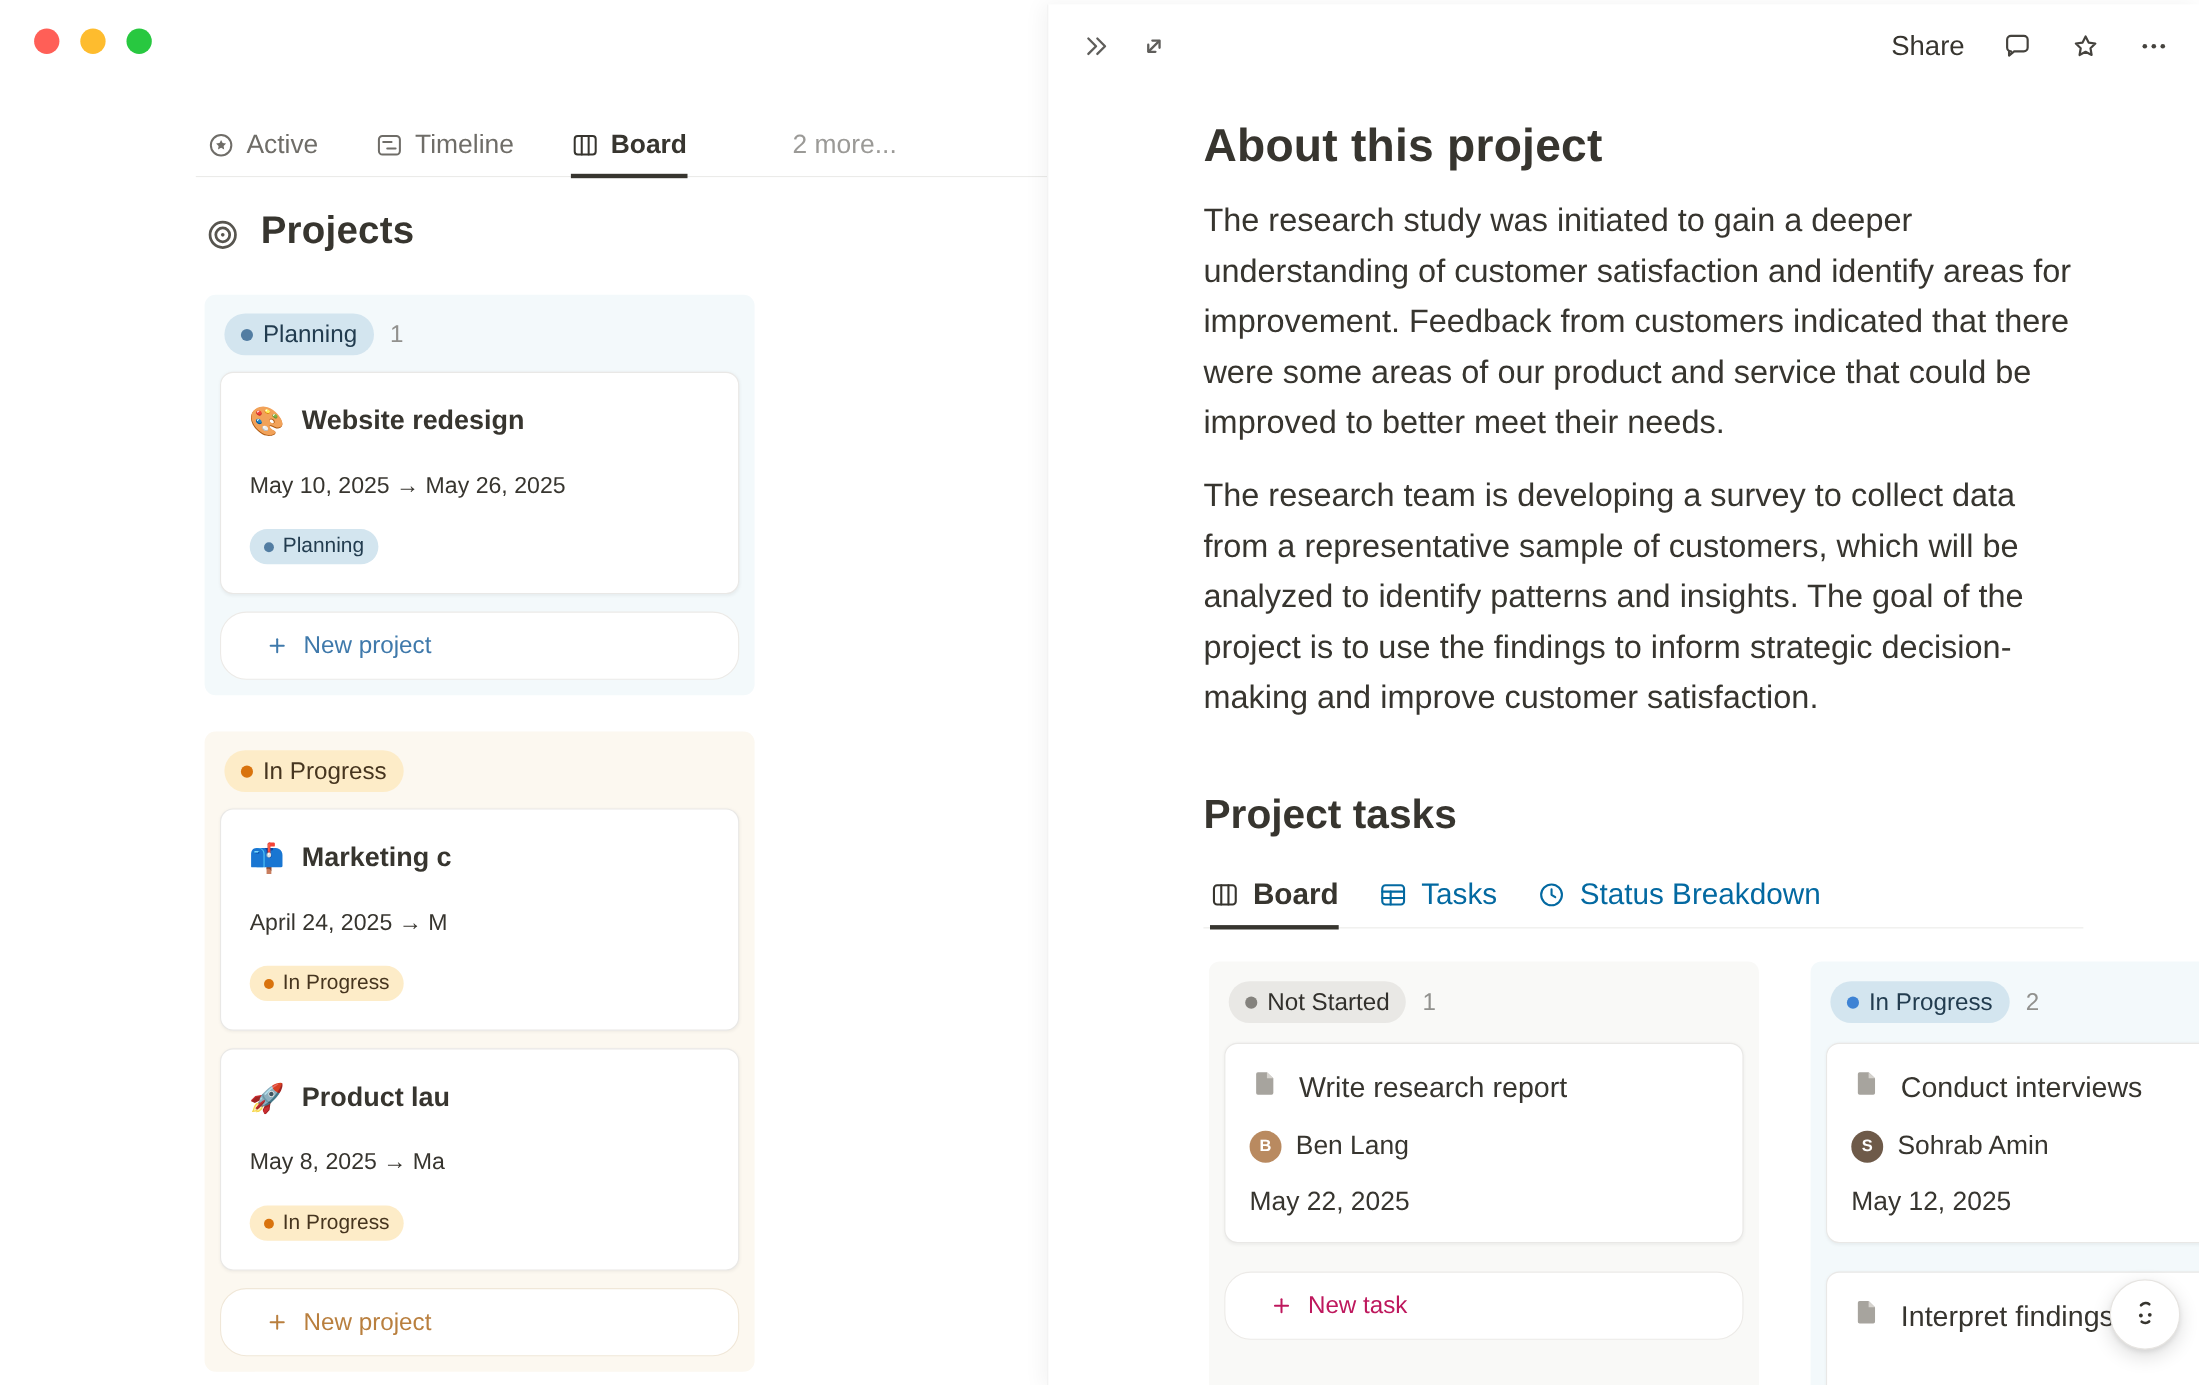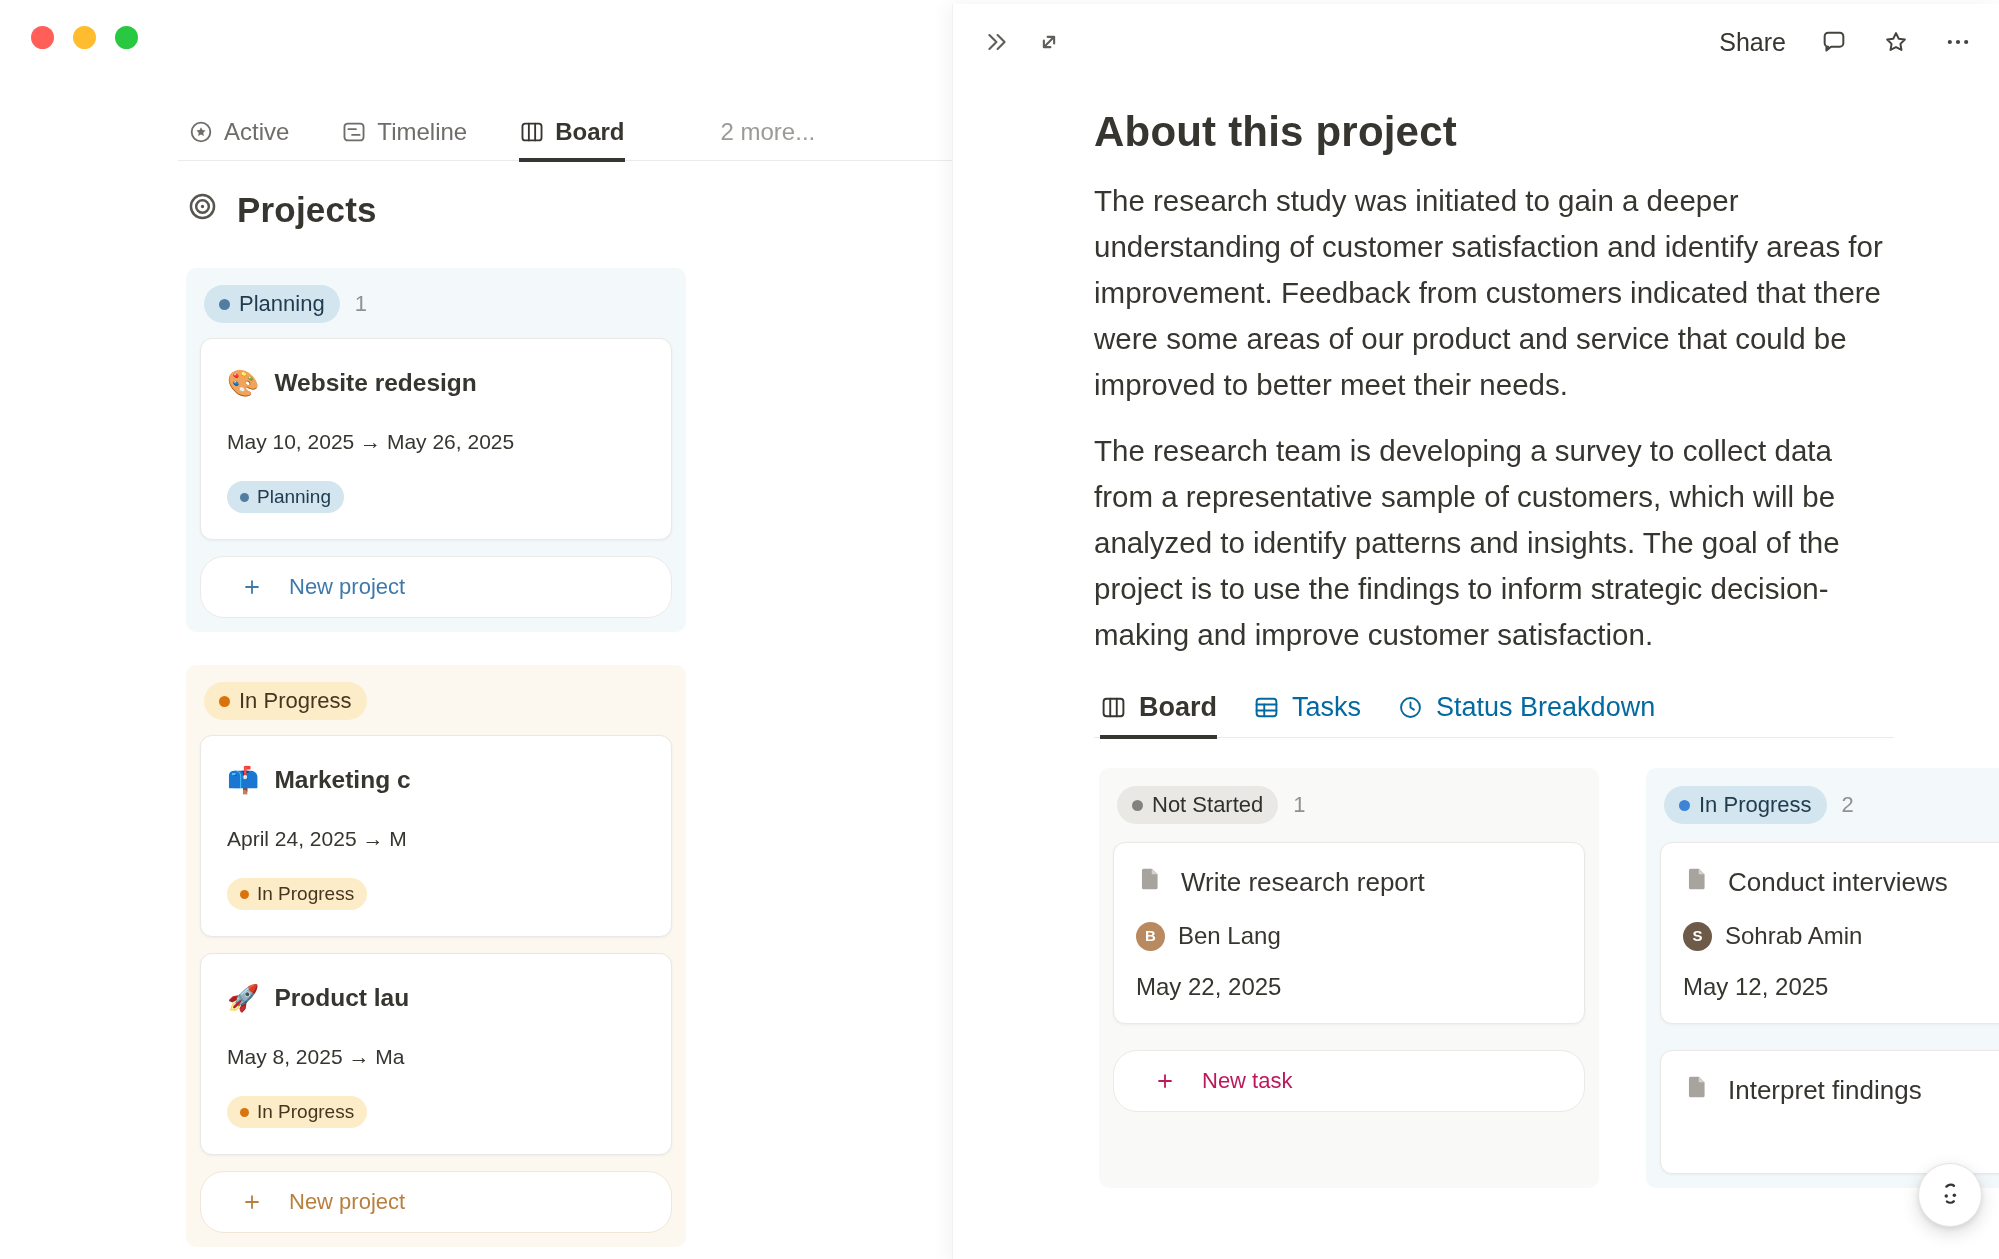--- a/index.html
+++ b/index.html
@@ -17,21 +17,21 @@
   .dot.red{background:#ff5f57}.dot.yellow{background:#febc2e}.dot.green{background:#28c840}
 
   .vtabs{position:absolute;top:104px;left:178px;right:0;height:57px;display:flex;align-items:flex-end;
          gap:52px;border-bottom:1px solid #ebebe9;padding-left:10px;box-sizing:border-box;}
   .vtab{display:flex;align-items:center;gap:10px;color:#6f6d68;font-size:24px;
         padding-bottom:12px;border-bottom:4px solid transparent;margin-bottom:-2px;cursor:default;}
   .vtab svg{width:26px;height:26px;}
   .vtab.selected{color:#37352f;font-weight:700;border-color:#37352f;}
   .vtab.more{color:#9b9a97;margin-left:44px;}
 
-  .title-row{position:absolute;top:190px;left:186px;display:flex;align-items:flex-start;gap:18px;}
+  .title-row{position:absolute;top:190px;left:186px;display:flex;align-items:flex-end;gap:18px;}
   .title-row svg{width:33px;height:33px;color:#57554f;}
   .page-h1{font-size:35px;font-weight:700;margin:0;letter-spacing:.2px;}
 
   .kanban-left{position:absolute;top:268px;left:186px;display:flex;gap:33px;flex-direction:column;}
   .kcol{width:500px;border-radius:10px;padding:14px;box-sizing:border-box;flex-shrink:0;}
   .kcol.blue{background:#f3f9fb;}
   .kcol.orange{background:#fcf8f0;}
   .kcol-head{display:flex;align-items:center;gap:15px;height:44px;margin-bottom:12px;padding:0 4px;box-sizing:border-box;}
 
   .pill{display:inline-flex;align-items:center;gap:9px;border-radius:999px;padding:6px 15px;font-size:22px;line-height:26px;white-space:nowrap;}
@@ -46,21 +46,21 @@
   .count{font-size:22px;color:#91918e;}
 
   .pcard{background:#fff;border:1px solid #e9e8e6;border-radius:12px;box-shadow:0 1px 3px rgba(15,15,15,.05);
          padding:26px;margin-bottom:16px;cursor:default;}
   .pcard-title{display:flex;align-items:center;gap:15px;font-size:24.5px;font-weight:600;line-height:36px;white-space:nowrap;}
   .emoji{font-size:26px;line-height:1;}
   .pcard-dates{margin-top:26px;font-size:21px;color:#37352f;white-space:nowrap;line-height:30px;}
   .pcard-tag{margin-top:24px;}
 
   .newbox{background:#fff;border:1px solid #eceae7;border-radius:24px;padding:17px 40px;
-          display:flex;align-items:center;gap:26px;font-size:22px;cursor:default;}
+          display:flex;align-items:center;gap:13px;font-size:22px;cursor:default;}
   .newbox svg{width:22px;height:22px;flex-shrink:0;}
   .newbox.bluetext{color:#3f79ab;}
   .newbox.orangetext{color:#b97f3e;border-color:#f0e7d8;}
   .newbox.graytext{color:#be185d;}
 
   
   .right-pane{position:absolute;left:952px;top:4px;width:1047px;height:1259px;overflow:hidden;background:#fff;
               border-left:1px solid rgba(0,0,0,.055);box-shadow:-4px 0 18px rgba(0,0,0,.05);}
 
   .peek-toolbar{height:76px;display:flex;align-items:center;padding:0 28px 0 30px;box-sizing:border-box;}
@@ -270,20 +270,21 @@
             <circle cx="12" cy="12" r="1.8"></circle>
             <circle cx="19" cy="12" r="1.8"></circle>
         </svg>
       </div>
     </div>
 
     <div class="doc">
       <h1 class="doc-h1">About this project</h1>
       <p>The research study was initiated to gain a deeper understanding of customer satisfaction and identify areas for improvement. Feedback from customers indicated that there were some areas of our product and service that could be improved to better meet their needs.</p>
       <p>The research team is developing a survey to collect data from a representative sample of customers, which will be analyzed to identify patterns and insights. The goal of the project is to use the findings to inform strategic decision-making and improve customer satisfaction.</p>
+      <h2 class="doc-h2">Project tasks</h2>
 
       <div class="doc-tabs">
         <div class="dtab selected">
           <svg viewBox="0 0 24 24" fill="none" stroke="currentColor" stroke-width="1.7" stroke-linecap="round" stroke-linejoin="round">
             <rect x="3.2" y="4.2" width="17.6" height="15.6" rx="2.6"></rect>
             <path d="M9.1 4.2v15.6"></path>
               <path d="M14.9 4.2v15.6"></path>
           </svg>
           <span>Board</span>
         </div>

